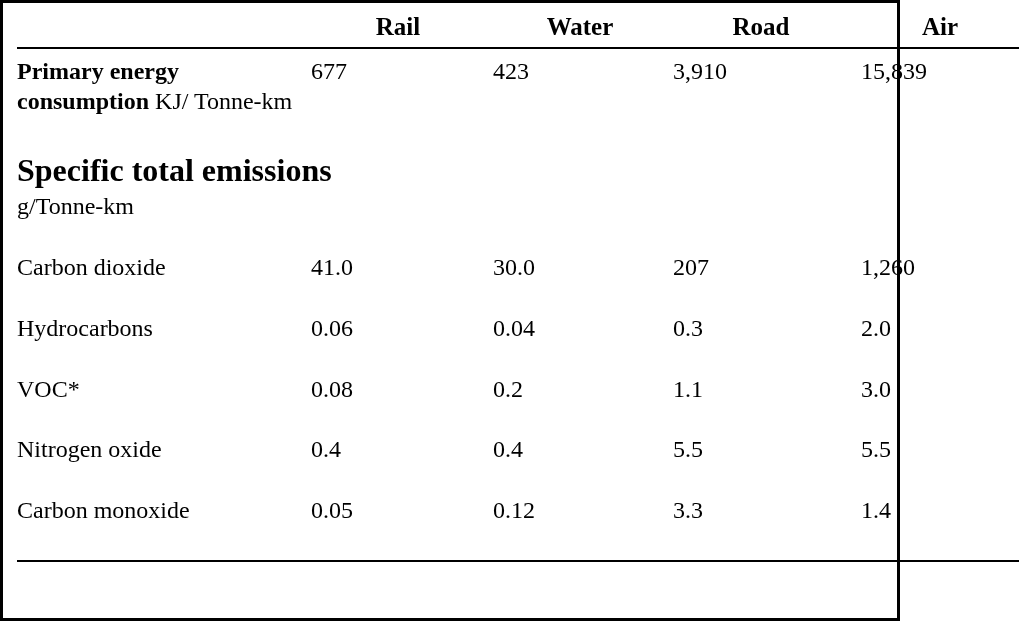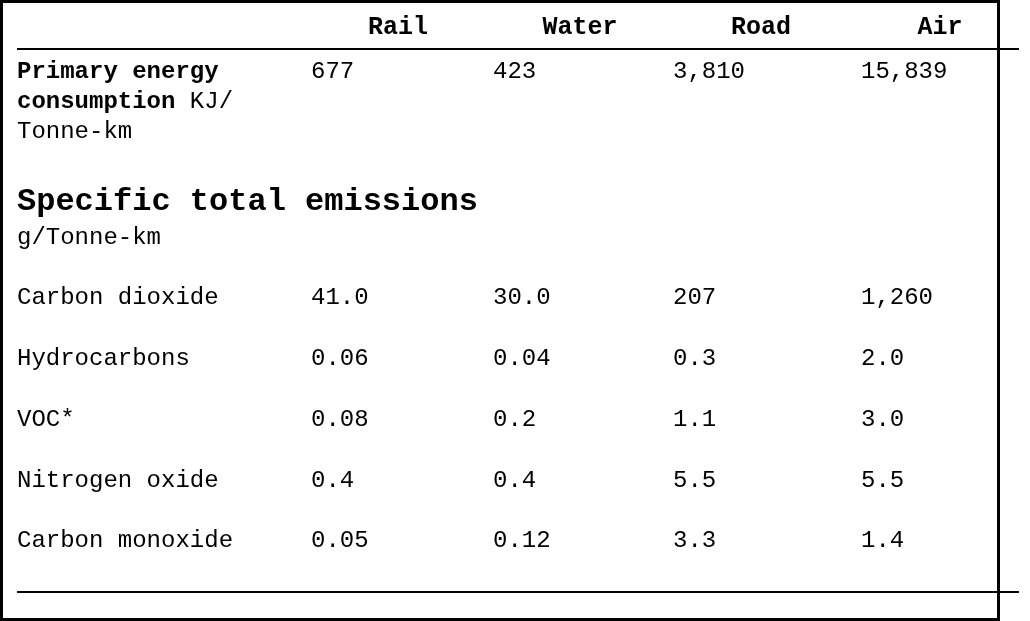--- a/index.html
+++ b/index.html
@@ -9,26 +9,25 @@
   }
   body {
     width: 1030px;
     height: 621px;
     font-family: "Liberation Serif", serif;
     color: #000000;
     overflow: hidden;
   }
   .page {
     position: relative;
-    width: 1000px;
+    width: 900px;
     height: 621px;
     box-sizing: border-box;
     border: 3px solid #000000;
     background: #ffffff;
-    font-family: Liberation Mono, monospace;
   }
   .table-wrap {
     box-sizing: border-box;
     padding: 8px 14px 0 14px;
     height: 100%;
   }
   table.data {
     width: 100%;
     border-collapse: collapse;
     table-layout: fixed;
@@ -112,21 +111,21 @@
           <th class="colhead h2">Water</th>
           <th class="colhead h3">Road</th>
           <th class="colhead h4">Air</th>
         </tr>
       </thead>
       <tbody>
         <tr class="row-energy">
           <td class="label"><span class="bold">Primary energy consumption </span><span>KJ/ Tonne-km</span></td>
           <td class="value v1">677</td>
           <td class="value v2">423</td>
-          <td class="value v3">3,810</td>
+          <td class="value v3">3,910</td>
           <td class="value v4">15,839</td>
         </tr>
 
         <tr class="row-spacer-tall">
           <td colspan="5"></td>
         </tr>
 
         <tr class="row-section">
           <td class="label" colspan="5">
             <div class="sect-title">Specific total emissions</div>

